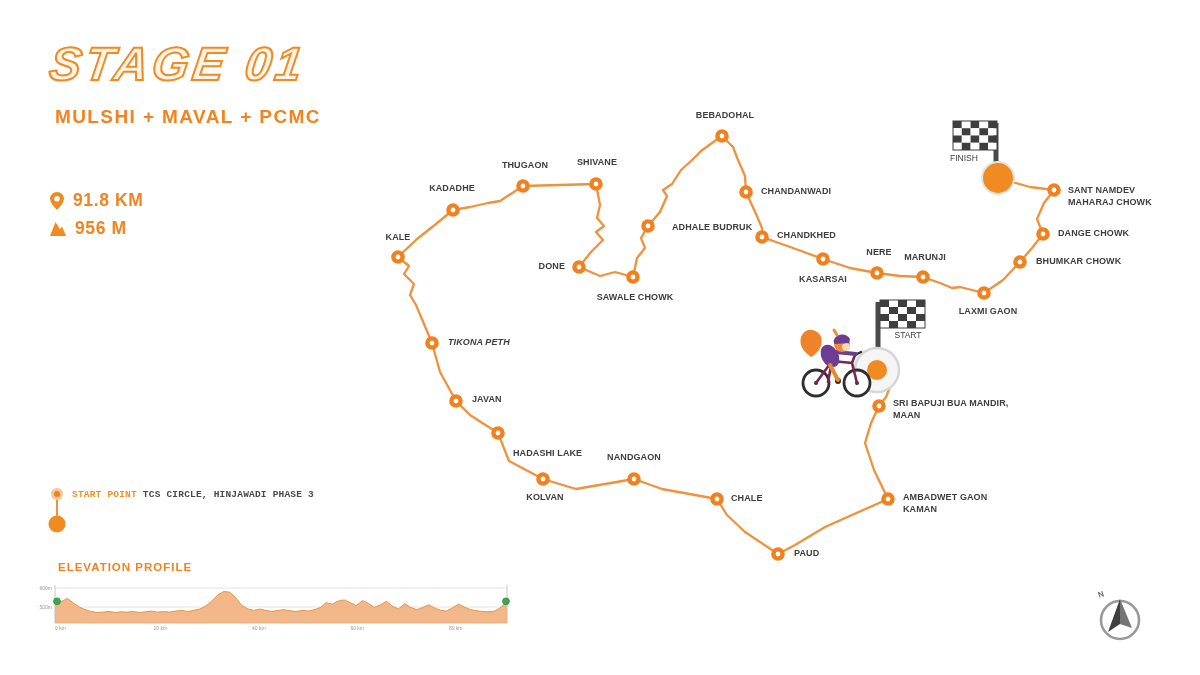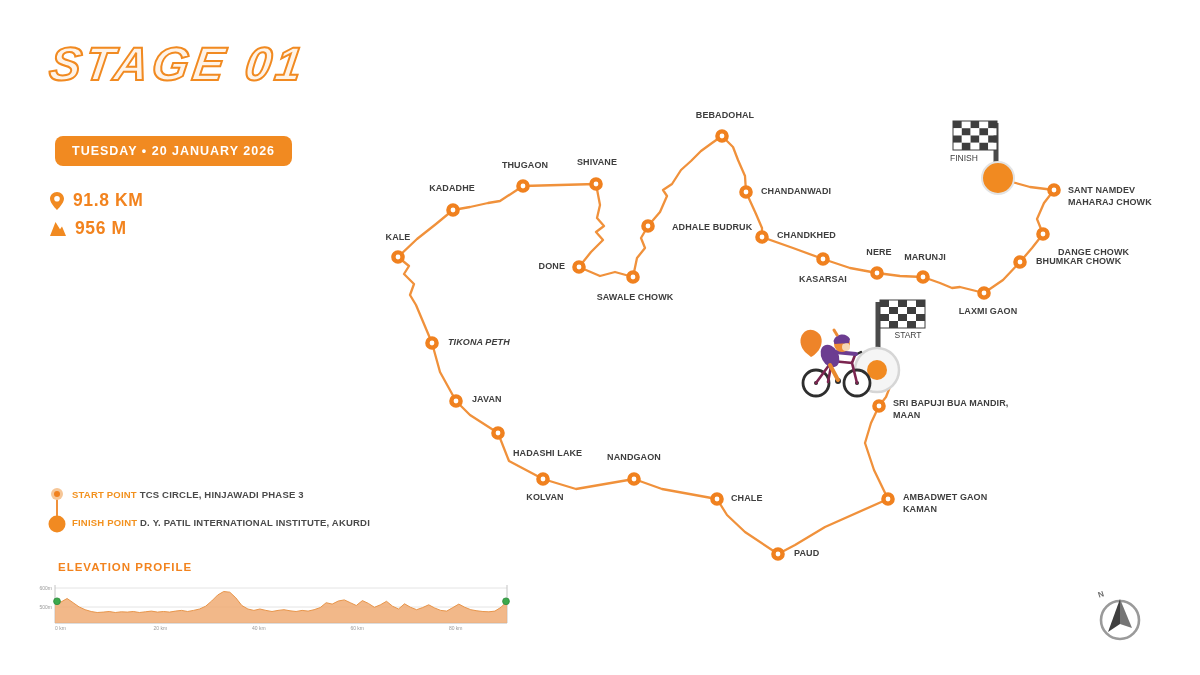--- a/index.html
+++ b/index.html
@@ -18,21 +18,21 @@
   }
   .subtitle{ left:55px; top:106px; font-size:19px; font-weight:800; color:#F2831E; letter-spacing:1.4px; white-space:nowrap;}
   .date-badge{
     left:55px; top:136px; background:#F18A21; color:#ffffff; font-weight:800;
     font-size:12.5px; letter-spacing:1px; padding:8px 17px; border-radius:8px; white-space:nowrap;
   }
   .stat-row{ left:50px; display:flex; align-items:center; gap:9px; color:#F2831E; font-weight:800; font-size:17.5px; letter-spacing:0.6px;}
   .stat-km{ top:190px; } .stat-elev{ top:218px; }
 
   
-  .legend-text{ font-size:9.5px; font-weight:700; letter-spacing:0.2px; white-space:nowrap;}
+  .legend-text{ font-size:9.5px; font-weight:700; letter-spacing:0.2px; white-space:nowrap;font-family:Liberation Mono, monospace;}
   .legend-key{ color:#F2911E; } .legend-val{ color:#4a4a4a; }
   .legend-row1{ left:72px; top:489px; } .legend-row2{ left:72px; top:517px; }
 
   .elev-title{ left:58px; top:561px; font-size:11.5px; font-weight:800; color:#F2831E; letter-spacing:1px;}
 
   
   .wp-label{
     position:absolute; font-size:9px; font-weight:700; color:#3E3E3E;
     letter-spacing:0.1px; line-height:1.3; white-space:pre-line; pointer-events:none;
   }
@@ -41,21 +41,21 @@
   .compass-n{ left:1098px; top:590px; font-size:8px; font-weight:700; color:#6b6b6b; transform:rotate(-18deg);}
 
   svg{ position:absolute; left:0; top:0; overflow:visible; }
 </style>
 </head>
 <body>
 
 <div id="canvas">
 
   <div class="abs stage-title">STAGE 01</div>
-  <div class="abs date-badge">TUESDAY  •  20 JANUARY 2026</div>
+  <div class="abs subtitle">MULSHI + MAVAL + PCMC</div>
 
   <div class="abs stat-row stat-km">
     <svg width="14" height="18" viewBox="0 0 14 18" style="position:static">
       <path d="M7 0C3.1 0 0 3 0 6.8 0 11.5 7 18 7 18s7-6.5 7-11.2C14 3 10.9 0 7 0zm0 9.5a2.8 2.8 0 1 1 0-5.6 2.8 2.8 0 0 1 0 5.6z" fill="#F18A21"></path>
     </svg>
     <span>91.8 KM</span>
   </div>
   <div class="abs stat-row stat-elev">
     <svg width="16" height="14" viewBox="0 0 16 14" style="position:static">
       <path d="M5.5 0 10 7.2 12 4.6 16 14H0z" fill="#F18A21"></path>
@@ -186,21 +186,21 @@
       <div class="wp-label" style="left: 761px; top: 192px; text-align: left; transform: translate(0px, -50%);">CHANDANWADI</div>
       <div class="wp-label" style="left: 672px; top: 228px; text-align: left; transform: translate(0px, -50%);">ADHALE BUDRUK</div>
       <div class="wp-label" style="left: 777px; top: 236px; text-align: left; transform: translate(0px, -50%);">CHANDKHED</div>
       <div class="wp-label" style="left: 565px; top: 267px; text-align: right; transform: translate(-100%, -50%);">DONE</div>
       <div class="wp-label" style="left: 635px; top: 298px; text-align: center; transform: translate(-50%, -50%);">SAWALE CHOWK</div>
       <div class="wp-label" style="left: 823px; top: 280px; text-align: center; transform: translate(-50%, -50%);">KASARSAI</div>
       <div class="wp-label" style="left: 879px; top: 253px; text-align: center; transform: translate(-50%, -50%);">NERE</div>
       <div class="wp-label" style="left: 925px; top: 258px; text-align: center; transform: translate(-50%, -50%);">MARUNJI</div>
       <div class="wp-label" style="left: 988px; top: 312px; text-align: center; transform: translate(-50%, -50%);">LAXMI GAON</div>
       <div class="wp-label" style="left: 1036px; top: 262px; text-align: left; transform: translate(0px, -50%);">BHUMKAR CHOWK</div>
-      <div class="wp-label" style="left: 1058px; top: 234px; text-align: left; transform: translate(0px, -50%); margin-top: 19px;">DANGE CHOWK</div>
+      <div class="wp-label" style="left: 1058px; top: 234px; text-align: left; transform: translate(0px, -50%);">DANGE CHOWK</div>
       <div class="wp-label" style="left: 1068px; top: 197px; text-align: left; transform: translate(0px, -50%);">SANT NAMDEV
 MAHARAJ CHOWK</div>
       <div class="wp-label" style="left: 398px; top: 238px; text-align: center; transform: translate(-50%, -50%);">KALE</div>
       <div class="wp-label" style="left: 448px; top: 343px; text-align: left; transform: translate(0px, -50%); font-style: italic;">TIKONA PETH</div>
       <div class="wp-label" style="left: 472px; top: 400px; text-align: left; transform: translate(0px, -50%);">JAVAN</div>
       <div class="wp-label" style="left: 513px; top: 454px; text-align: left; transform: translate(0px, -50%);">HADASHI LAKE</div>
       <div class="wp-label" style="left: 545px; top: 498px; text-align: center; transform: translate(-50%, -50%);">KOLVAN</div>
       <div class="wp-label" style="left: 634px; top: 458px; text-align: center; transform: translate(-50%, -50%);">NANDGAON</div>
       <div class="wp-label" style="left: 731px; top: 499px; text-align: left; transform: translate(0px, -50%);">CHALE</div>
       <div class="wp-label" style="left: 794px; top: 554px; text-align: left; transform: translate(0px, -50%);">PAUD</div>
@@ -213,24 +213,20 @@
   <svg class="abs" style="left:46px; top:484px;" width="24" height="52" viewBox="0 0 24 52">
     <line x1="11" y1="12" x2="11" y2="38" stroke="#F0913B" stroke-width="2"></line>
     <circle cx="11" cy="10" r="6" fill="#F6C697"></circle>
     <circle cx="11" cy="10" r="3" fill="#F0811F"></circle>
     <circle cx="11" cy="40" r="8.5" fill="#F18A21"></circle>
   </svg>
   <div class="abs legend-text legend-row1">
     <span class="legend-key">START POINT</span>
     <span class="legend-val">TCS CIRCLE, HINJAWADI PHASE 3</span>
   </div>
-  <div class="abs legend-text legend-row2">
-    <span class="legend-key">FINISH POINT</span>
-    <span class="legend-val">D. Y. PATIL INTERNATIONAL INSTITUTE, AKURDI</span>
-  </div>
 
   <div class="abs elev-title">ELEVATION PROFILE</div>
   <svg id="elev-svg" class="abs" style="left:0; top:0;" width="1200" height="675" viewBox="0 0 1200 675">
       <g>
         <line x1="55" y1="588" x2="507" y2="588" stroke="#dddddd" stroke-width="0.8"></line>
         <line x1="55" y1="607" x2="507" y2="607" stroke="#dddddd" stroke-width="0.8"></line>
         <line x1="55" y1="585" x2="55" y2="623" stroke="#c4c4c4" stroke-width="1"></line>
         <line x1="507" y1="585" x2="507" y2="623" stroke="#c4c4c4" stroke-width="1"></line>
         <line x1="55" y1="623" x2="507" y2="623" stroke="#bbbbbb" stroke-width="1"></line>
       </g>

